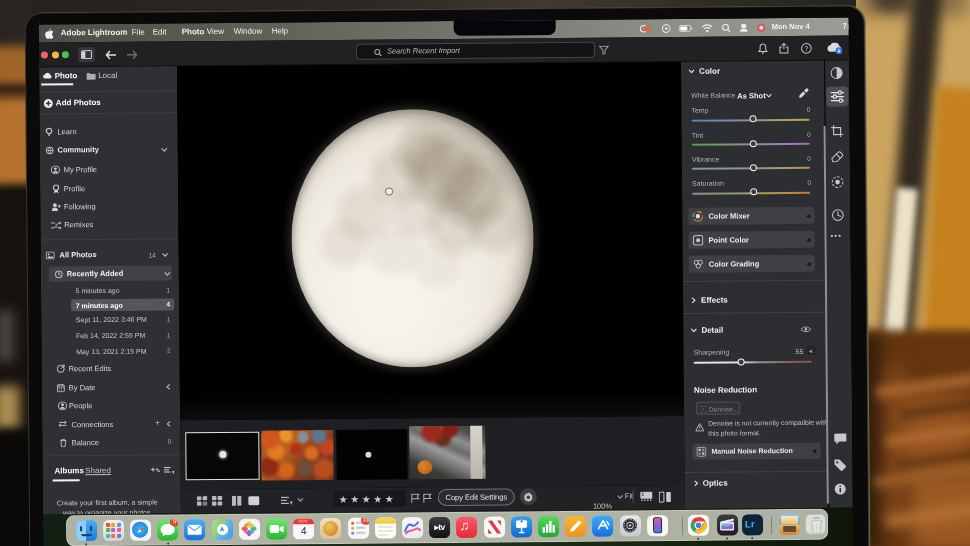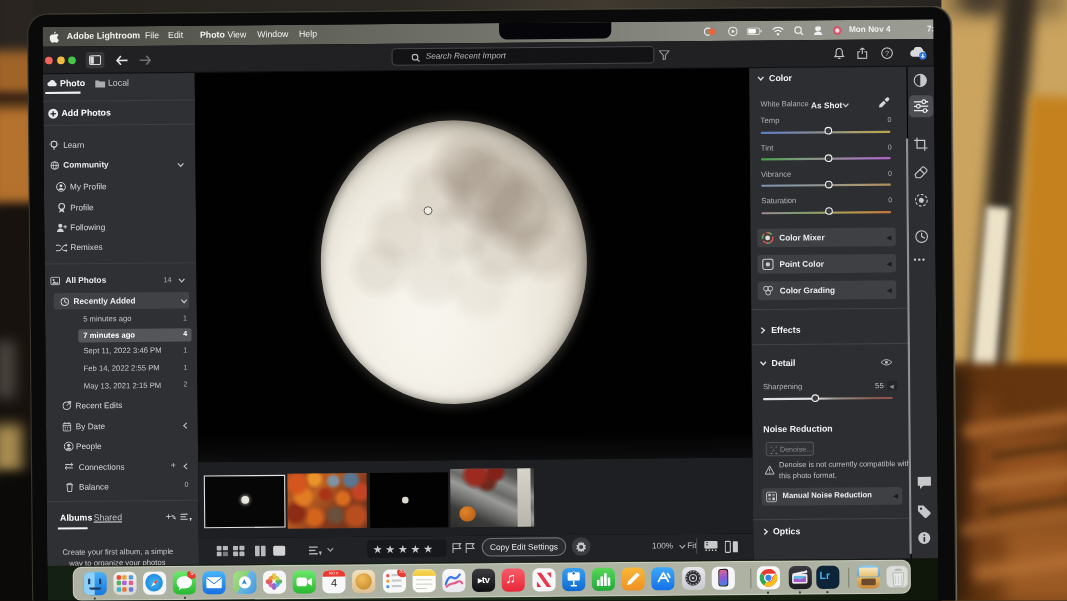--- a/index.html
+++ b/index.html
@@ -395,21 +395,21 @@
         <svg class="abs" style="left:242px;top:6px;" width="9" height="10" viewBox="0 0 9 10">
             <path d="M1 0.5 L1 9.5 M1 1 L8 1 L6.5 3.2 L8 5.4 L1 5.4" fill="none" stroke="#b2b2b4" stroke-width="1"></path>
           </svg>
         <div class="abs" style="left:257px;top:2px;width:77px;height:17px;border:1px solid #72727a;border-radius:9px;background:#2a2c30;color:#ececee;font-size:7.5px;line-height:15px;text-align:center;">Copy Edit Settings</div>
         <div class="abs" style="left:339px;top:2px;width:17px;height:17px;border-radius:50%;background:#3a3c40;"></div>
         <svg class="abs" style="left:342px;top:5px;" width="11" height="11" viewBox="0 0 12 12">
             <path d="M6 0.8 L6.8 2.6 L8.8 2 L9 4.2 L11 4.8 L9.8 6.6 L11 8.4 L9 9 L8.8 11 L6.8 10.4 L6 12 L5.2 10.4 L3.2 11 L3 9 L1 8.4 L2.2 6.6 L1 4.8 L3 4.2 L3.2 2 L5.2 2.6 Z" fill="#c6c6c8"></path>
             <circle cx="6" cy="6.5" r="2" fill="#3a3c40"></circle>
           </svg>
         <span class="abs" style="left:396px;top:6px;font-size:7.5px;margin-left:48px;">Fit</span>
-        <span class="abs" style="left:412px;top:6px;font-size:7.5px;">100%</span>
+        <span class="abs" style="left:412px;top:16px;font-size:7.5px;">100%</span>
         <svg class="abs" style="left:436px;top:8.5px;" width="7" height="5" viewBox="0 0 7 5">
             <path d="M1 1 L3.5 3.8 L6 1" stroke="#a2a2a4" stroke-width="1.1" fill="none"></path>
           </svg>
         <div class="abs" style="left:452px;top:4px;width:1px;height:14px;background:#4a4c50;"></div>
         <svg class="abs" style="left:459px;top:6px;" width="13" height="11" viewBox="0 0 13 11">
             <rect x="0.5" y="0.5" width="12" height="7" rx="1" fill="#cacacc"></rect>
             <path d="M1.5 9 L2.8 9 M4.4 9 L5.7 9 M7.3 9 L8.6 9 M10.2 9 L11.5 9" stroke="#cacacc" stroke-width="1.4"></path>
             <path d="M2 2 L4 2 M2 4 L4 4" stroke="#26282b" stroke-width="0.8"></path>
           </svg>
         <svg class="abs" style="left:478px;top:5.5px;" width="13" height="12" viewBox="0 0 13 12">

